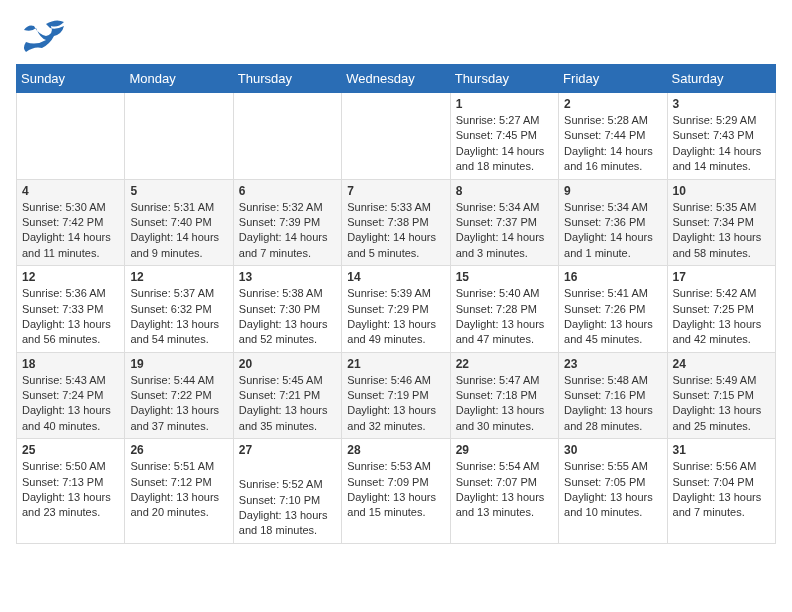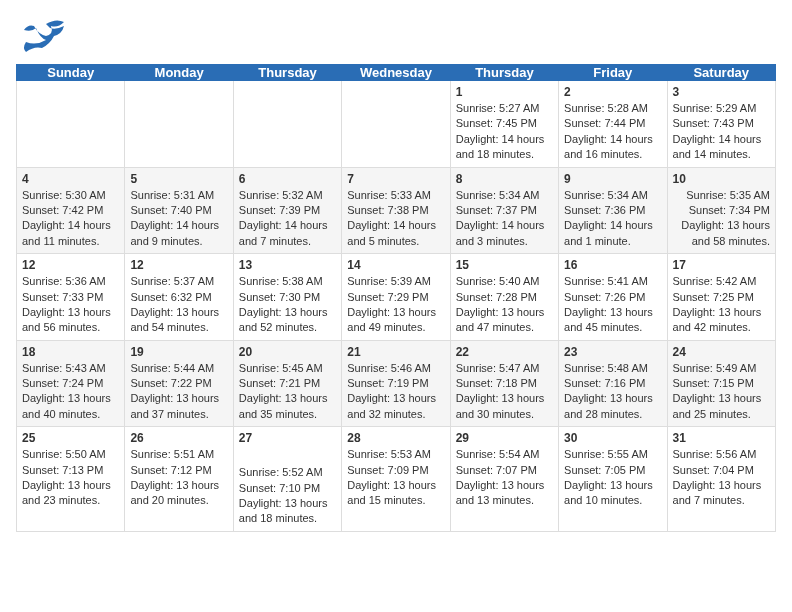--- a/index.html
+++ b/index.html
@@ -36,23 +36,23 @@
     }
     .calendar {
       width: 100%;
       border-collapse: collapse;
       border: 1px solid #ccc;
     }
     .calendar th {
       background-color: #2a6db5;
       color: #fff;
       font-size: 13px;
-      font-weight: bold;
-      padding: 0 4px;
-      text-align: center;
+      font-weight: normal;
+      padding: 6px 4px;
+      text-align: left;
       border: 1px solid #2a6db5;
     }
     .calendar td {
       width: calc(100% / 7);
       vertical-align: top;
       padding: 4px 5px;
       border: 1px solid #ddd;
       font-size: 10.5px;
       color: #333;
       background: #fff;
@@ -177,21 +177,21 @@
         </td>
         <td style="background-color: rgb(245, 245, 245);">
           <span class="day-number">9</span>
           <div class="day-info" style="white-space: pre-line;">Sunrise: 5:34 AM
 Sunset: 7:36 PM
 Daylight: 14 hours
 and 1 minute.</div>
         </td>
         <td style="background-color: rgb(245, 245, 245);">
           <span class="day-number">10</span>
-          <div class="day-info" style="white-space: pre-line; text-align: right;">Sunrise: 5:35 AM
+          <div class="day-info" style="white-space: pre-line;">Sunrise: 5:35 AM
 Sunset: 7:34 PM
 Daylight: 13 hours
 and 58 minutes.</div>
         </td>
       </tr>
       <tr>
         <td>
           <span class="day-number">12</span>
           <div class="day-info" style="white-space: pre-line;">Sunrise: 5:36 AM
 Sunset: 7:33 PM

